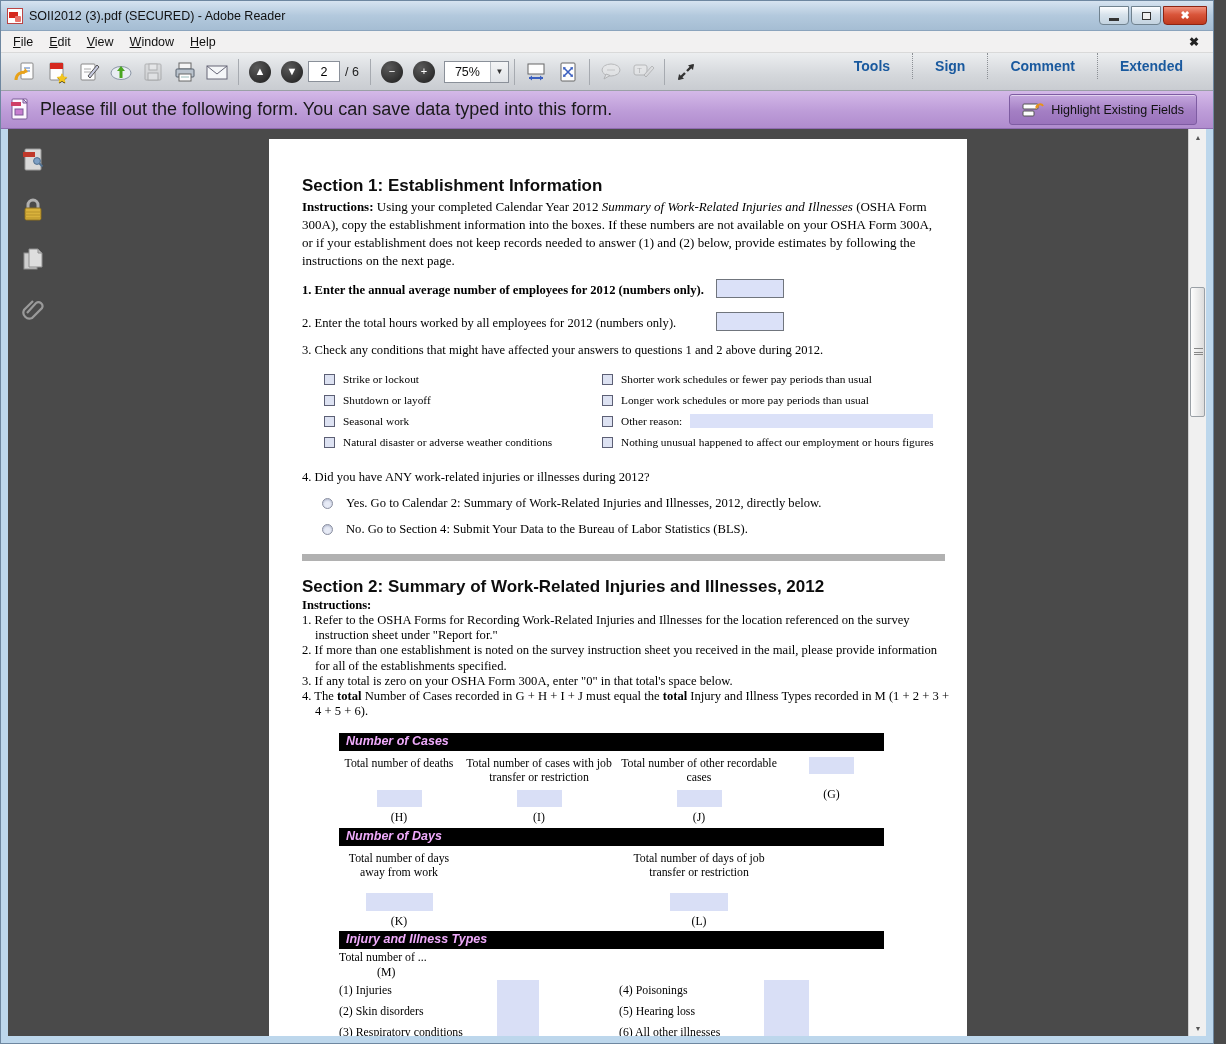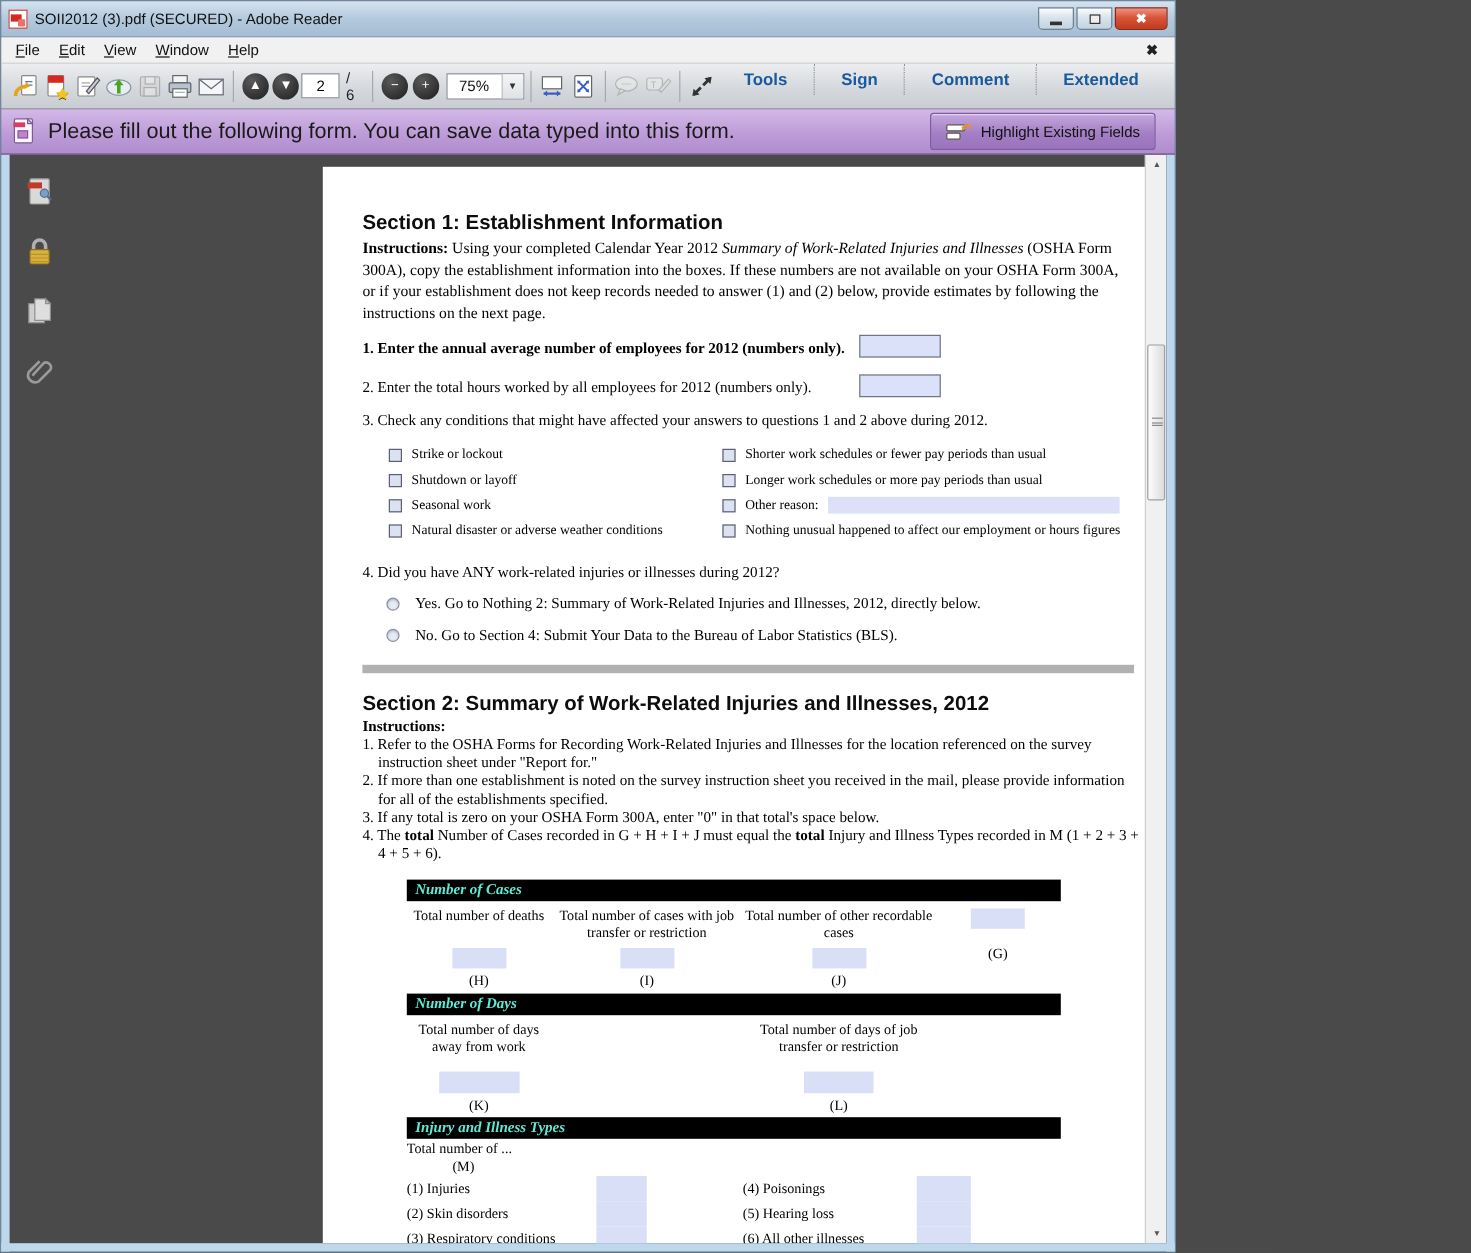--- a/index.html
+++ b/index.html
@@ -1,18 +1,18 @@
 <!DOCTYPE html>
 <html><head>
 <meta charset="utf-8">
 <style>
   * { margin:0; padding:0; box-sizing:border-box; }
   html,body { width:1226px; height:1044px; overflow:hidden; }
   body { font-family:"Liberation Sans",sans-serif; background:#4a4a4a; }
-  .app { width:980px; height:1044px; display:flex; flex-direction:column; border:1px solid #6e87a0; }
+  .app { width:1214px; height:1044px; display:flex; flex-direction:column; border:1px solid #6e87a0; }
 
   
   .titlebar { height:30px; background:linear-gradient(#d6e3f0,#b3c9dd 50%,#a5bdd3); border-bottom:1px solid #8ba4bd; display:flex; align-items:center; padding:0 6px; flex:0 0 auto; }
   .titlebar .title-text { font-size:12.5px; color:#111; margin-left:6px; }
   .pdf-doc-icon { width:16px; height:16px; position:relative; background:#fff; border:1px solid #b44; }
   .pdf-doc-icon::before { content:""; position:absolute; left:1px; top:3px; width:9px; height:6px; background:#d5281e; }
   .pdf-doc-icon::after { content:""; position:absolute; right:1px; bottom:1px; width:6px; height:6px; background:#e8736b; border-radius:1px; }
   .win-controls { margin-left:auto; display:flex; gap:2px; align-items:flex-start; }
   .win-btn { width:30px; height:19px; border:1px solid #70828f; border-radius:0 0 4px 4px; background:linear-gradient(#fdfeff,#d8e3ec 45%,#c3d3e0); display:flex; align-items:center; justify-content:center; font-size:10px; color:#222; }
   .win-btn.close { width:44px; background:linear-gradient(#f0927e,#d9553a 45%,#c03a1e); border-color:#8c2413; color:#fff; font-weight:bold; font-size:11px; }
@@ -80,21 +80,21 @@
 
   .gray-divider { height:7px; background:#b1b1b1; margin:17px 0 0 0; width:643px; }
 
   .sec2-title { margin-top:16px; }
   .instr-label { font-size:12.6px; font-weight:bold; margin-top:1px; }
   .instr-item { font-size:12.6px; line-height:15.2px; padding-left:13px; text-indent:-13px; margin-top:0; width:650px; }
   .instr-item + .instr-item { margin-top:0; }
 
   
   .osha-table { width:545px; margin:14px 0 0 37px; font-size:11.8px; }
-  .black-bar { background:#000; color:#5eead4; font-family:Liberation Serif, serif; font-weight:bold; font-style:italic; font-size:12.5px; height:18px; line-height:17px; padding-left:7px; }
+  .black-bar { background:#000; color:#f0abfc; font-family:Liberation Sans, sans-serif; font-weight:bold; font-style:italic; font-size:12.5px; height:18px; line-height:17px; padding-left:7px; }
   .cases-grid { display:grid; grid-template-columns:120px 160px 160px 105px; }
   .col-cell { text-align:center; line-height:14px; padding-top:5px; }
   .cell-input { width:45px; height:17px; background:#d9dff6; margin:6px auto 0 auto; }
   .cell-code { text-align:center; margin-top:3px; height:14px; }
   .days-bar { margin-top:4px; }
   .days-input-k { width:67px; height:18px; background:#d9dff6; margin:14px auto 0 auto; }
   .days-input-l { width:58px; height:18px; background:#d9dff6; margin:14px auto 0 auto; }
   .types-bar { margin-top:3px; }
   .m-label { margin-top:1px; }
   .m-code { margin-left:38px; height:15px; }
@@ -360,21 +360,21 @@
           </div>
         <div class="check-item">
             <span class="checkbox"></span>
             <span>Nothing unusual happened to affect our employment or hours figures</span>
           </div>
       </div>
 
       <div class="q4">4.  Did you have ANY work-related injuries or illnesses during 2012?</div>
       <div class="radio-row">
           <span class="radio"></span>
-          <span>Yes. Go to Nothing 2: Summary of Work-Related Injuries and Illnesses, 2012, directly below.</span>
+          <span>Yes. Go to Calendar 2: Summary of Work-Related Injuries and Illnesses, 2012, directly below.</span>
         </div>
       <div class="radio-row">
           <span class="radio"></span>
           <span>No.   Go to Section 4: Submit Your Data to the Bureau of Labor Statistics (BLS).</span>
         </div>
 
       <div class="gray-divider"></div>
 
       <div class="sec-title sec2-title">Section 2:  Summary of Work-Related Injuries and Illnesses, 2012</div>
       <div class="instr-label">Instructions:</div>

